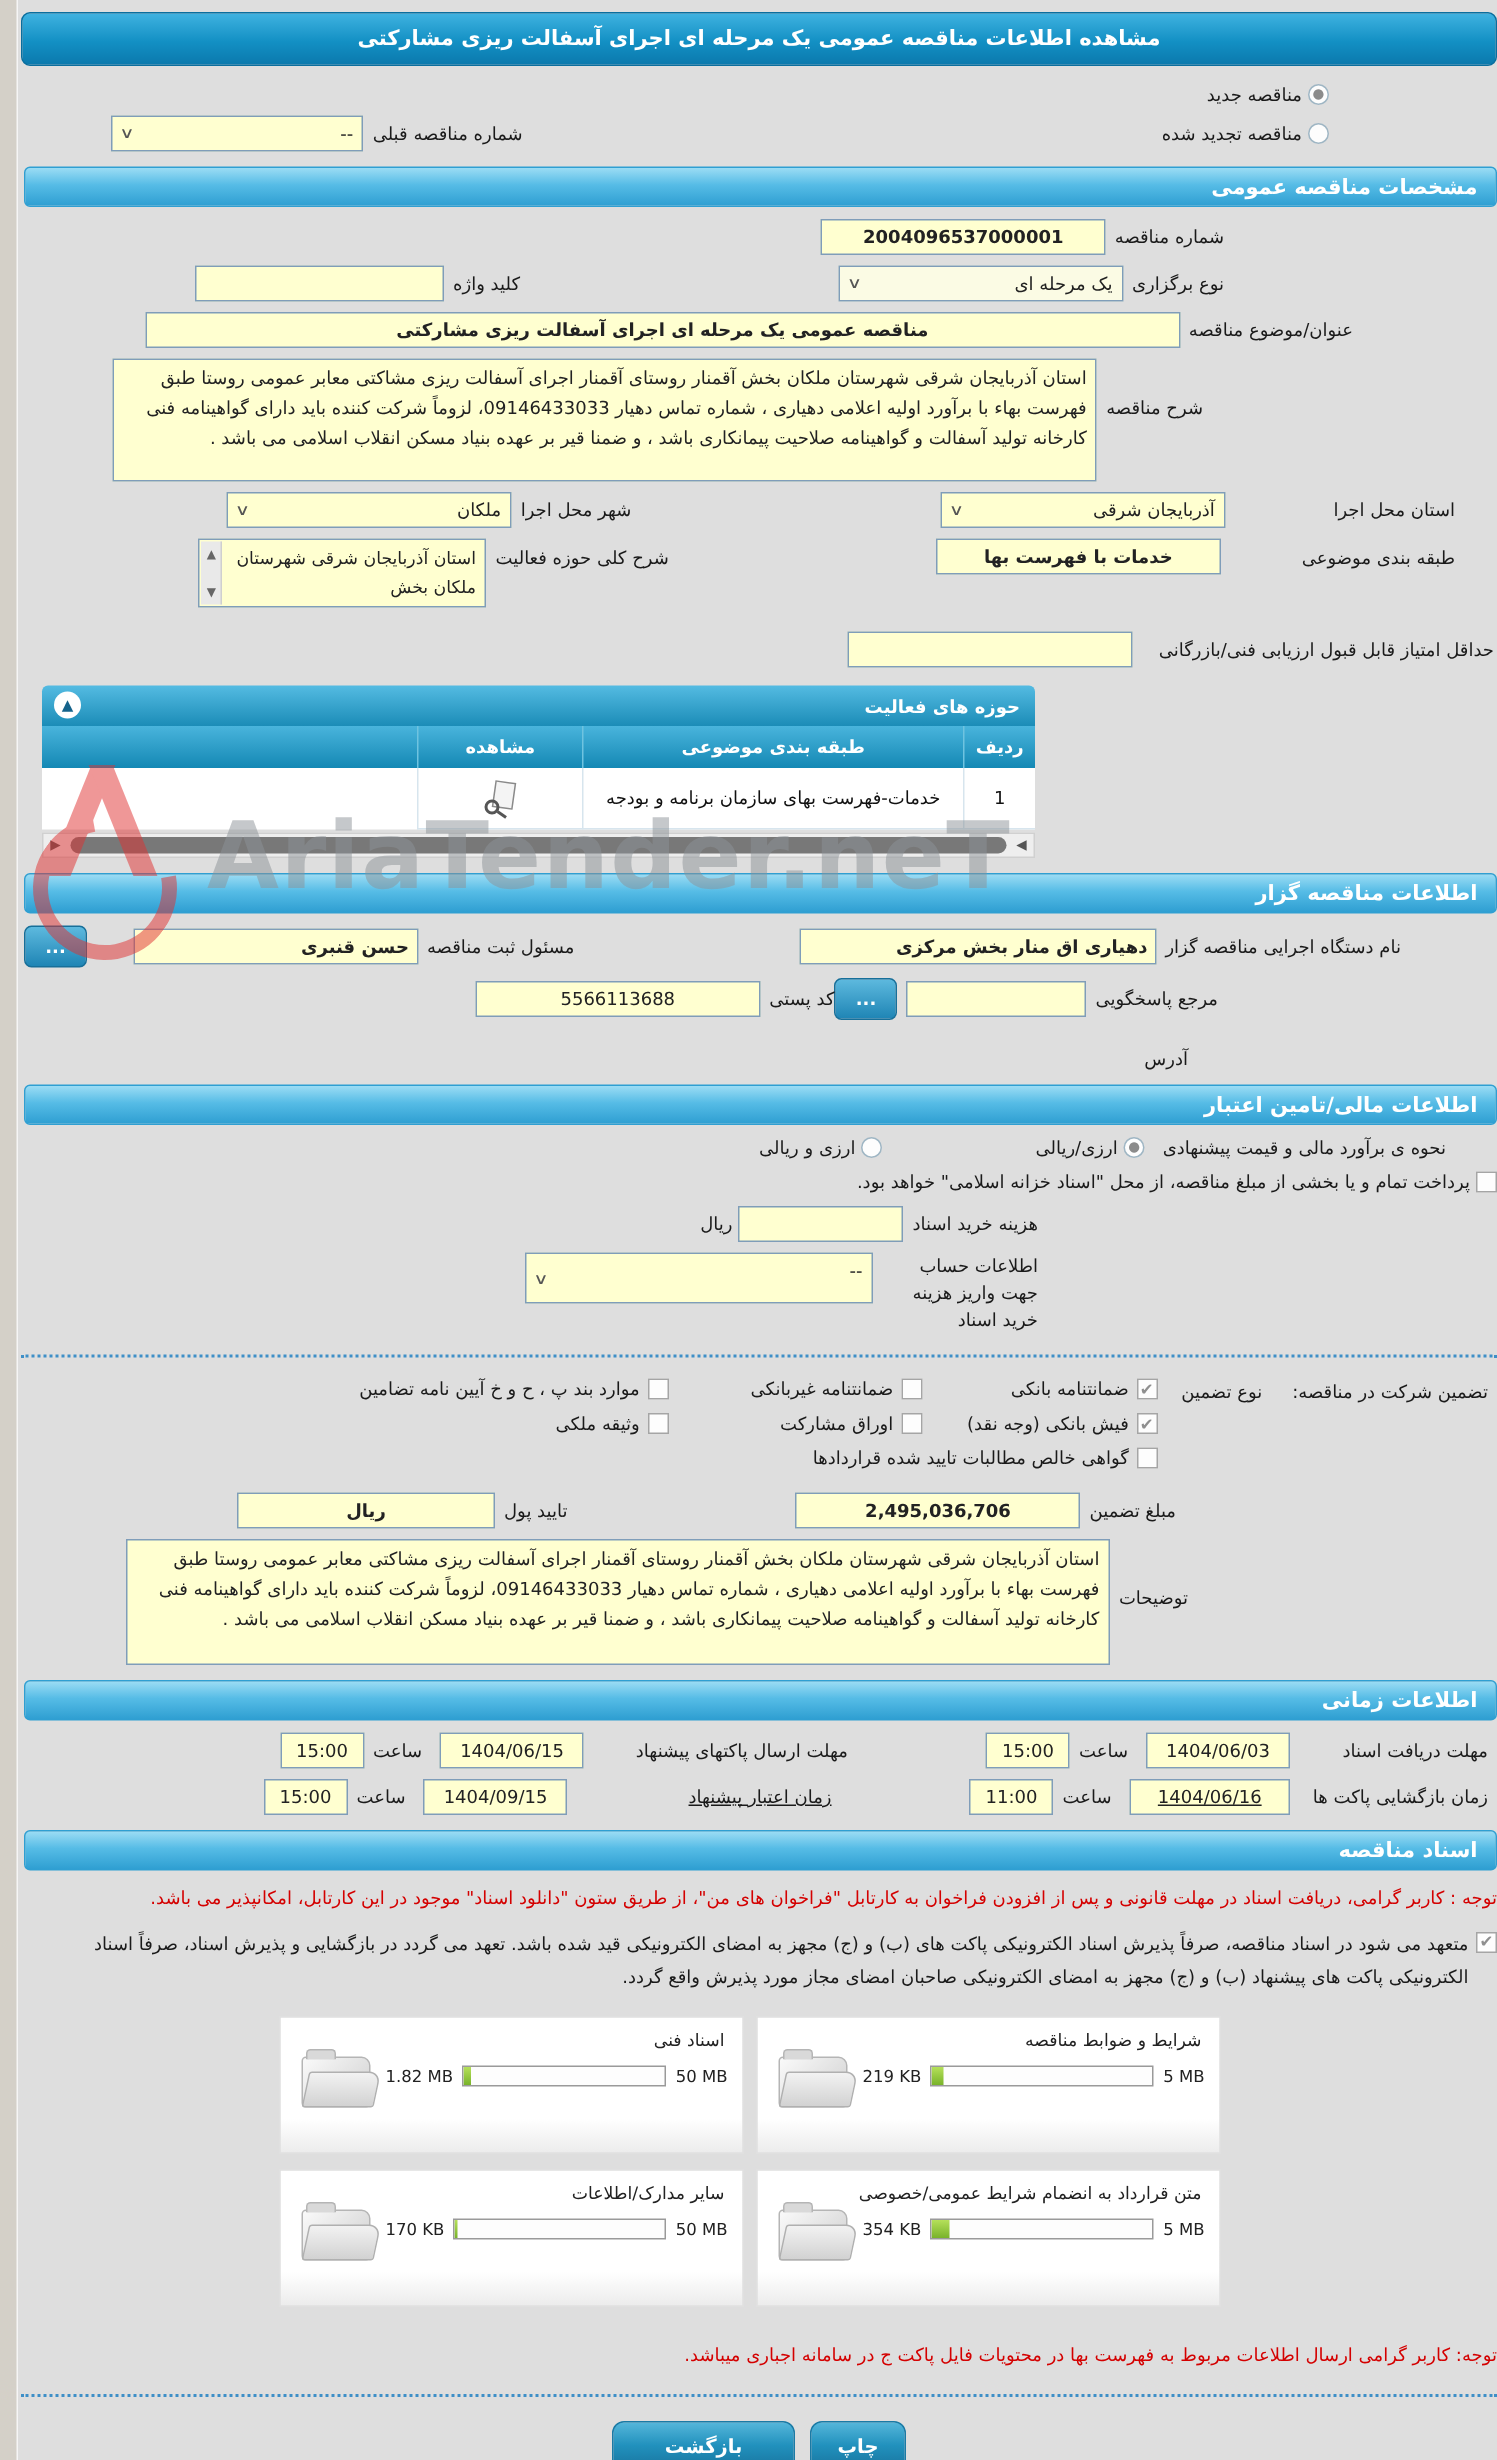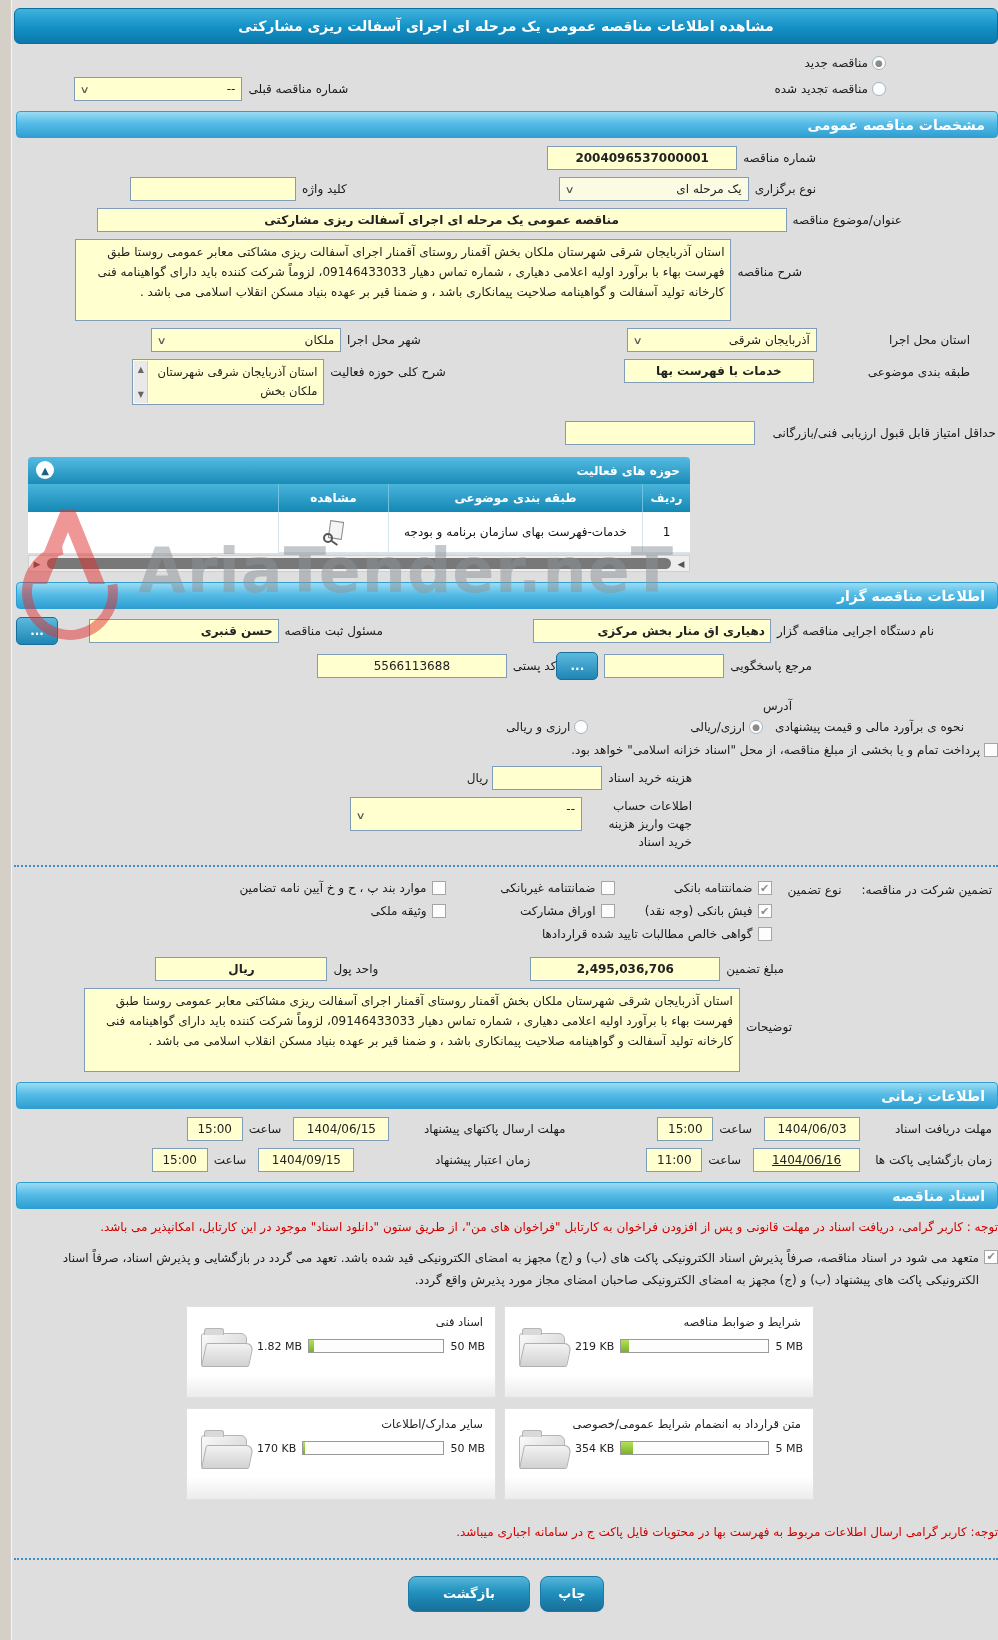--- a/index.html
+++ b/index.html
@@ -256,20 +256,21 @@
     <span class="yfield" style="width:120px;"></span>
     <span class="mini-btn" style="margin-right:6px;">...</span>
     <span class="lbl" style="">کد پستی</span>
     <span class="yfield num center" style="width:190px;">5566113688</span>
   </div>
 
   <div class="frow top" style="padding-right:206px;">
     <span class="lbl" style="margin-top:12px;">آدرس</span>
   </div>
 
+  <div class="secbar">اطلاعات مالی/تامین اعتبار</div>
 
   <div class="frow" style="padding-right:34px;">
     <span class="lbl">نحوه ی برآورد مالی و قیمت پیشنهادی</span>
     <span class="radio" style="margin-right:6px;">
         <span>●</span>
       </span>
     <span class="lbl">ارزی/ریالی</span>
     <span class="radio" style="margin-right:96px;">
         <span></span>
       </span>
@@ -336,21 +337,21 @@
             <span></span>
           </span>
         <span class="lbl">گواهی خالص مطالبات تایید شده قراردادها</span>
       </span>
     </span>
   </div>
 
   <div class="frow" style="padding-right:214px; margin-top:16px;">
     <span class="lbl">مبلغ تضمین</span>
     <span class="yfield num center" style="width:190px; font-weight:600;">2,495,036,706</span>
-    <span class="lbl" style="margin-right:152px;">واحد پول</span>
+    <span class="lbl" style="margin-right:152px;">تایید پول</span>
     <span class="yfield bold center" style="width:172px;">ریال</span>
   </div>
 
   <div class="frow top" style="padding-right:206px;">
     <span class="lbl" style="margin-top:32px;">توضیحات</span>
     <span class="yarea" style="width:656px; height:84px;">استان آذربایجان شرقی شهرستان ملکان بخش آقمنار روستای آقمنار اجرای آسفالت ریزی مشاکتی معابر عمومی روستا طبق فهرست بهاء با برآورد اولیه اعلامی دهیاری ، شماره تماس دهیار 09146433033، لزوماً شرکت کننده باید دارای گواهینامه فنی کارخانه تولید آسفالت و گواهینامه صلاحیت پیمانکاری باشد ، و ضمنا قیر بر عهده بنیاد مسکن انقلاب اسلامی می باشد .</span>
   </div>
 
   <div class="secbar">اطلاعات زمانی</div>
 
@@ -363,21 +364,21 @@
     <span class="yfield num center" style="width:96px;">1404/06/15</span>
     <span class="lbl" style="margin-right:12px;">ساعت</span>
     <span class="yfield num center" style="width:56px;">15:00</span>
   </div>
 
   <div class="frow" style="padding-right:6px;">
     <span class="lbl" style="width:132px;">زمان بازگشایی پاکت ها</span>
     <span class="yfield num center" style="width:107px;text-decoration:underline;">1404/06/16</span>
     <span class="lbl" style="margin-right:12px;">ساعت</span>
     <span class="yfield num center" style="width:56px;">11:00</span>
-    <span class="lbl" style="width:176px; margin-right:116px;">زمان اعتبار پیشنهاد</span>
+    <span class="lbl" style="width:176px; margin-right:92px;text-decoration:underline;">زمان اعتبار پیشنهاد</span>
     <span class="yfield num center" style="width:96px;">1404/09/15</span>
     <span class="lbl" style="margin-right:12px;">ساعت</span>
     <span class="yfield num center" style="width:56px;">15:00</span>
   </div>
 
   <div class="secbar">اسناد مناقصه</div>
 
   <div class="red-note">توجه : کاربر گرامی، دریافت اسناد در مهلت قانونی و پس از افزودن فراخوان به کارتابل "فراخوان های من"، از طریق ستون "دانلود اسناد" موجود در این کارتابل، امکانپذیر می باشد.</div>
 
   <div class="frow top" style="padding-right:0; margin-left:-4px;">

